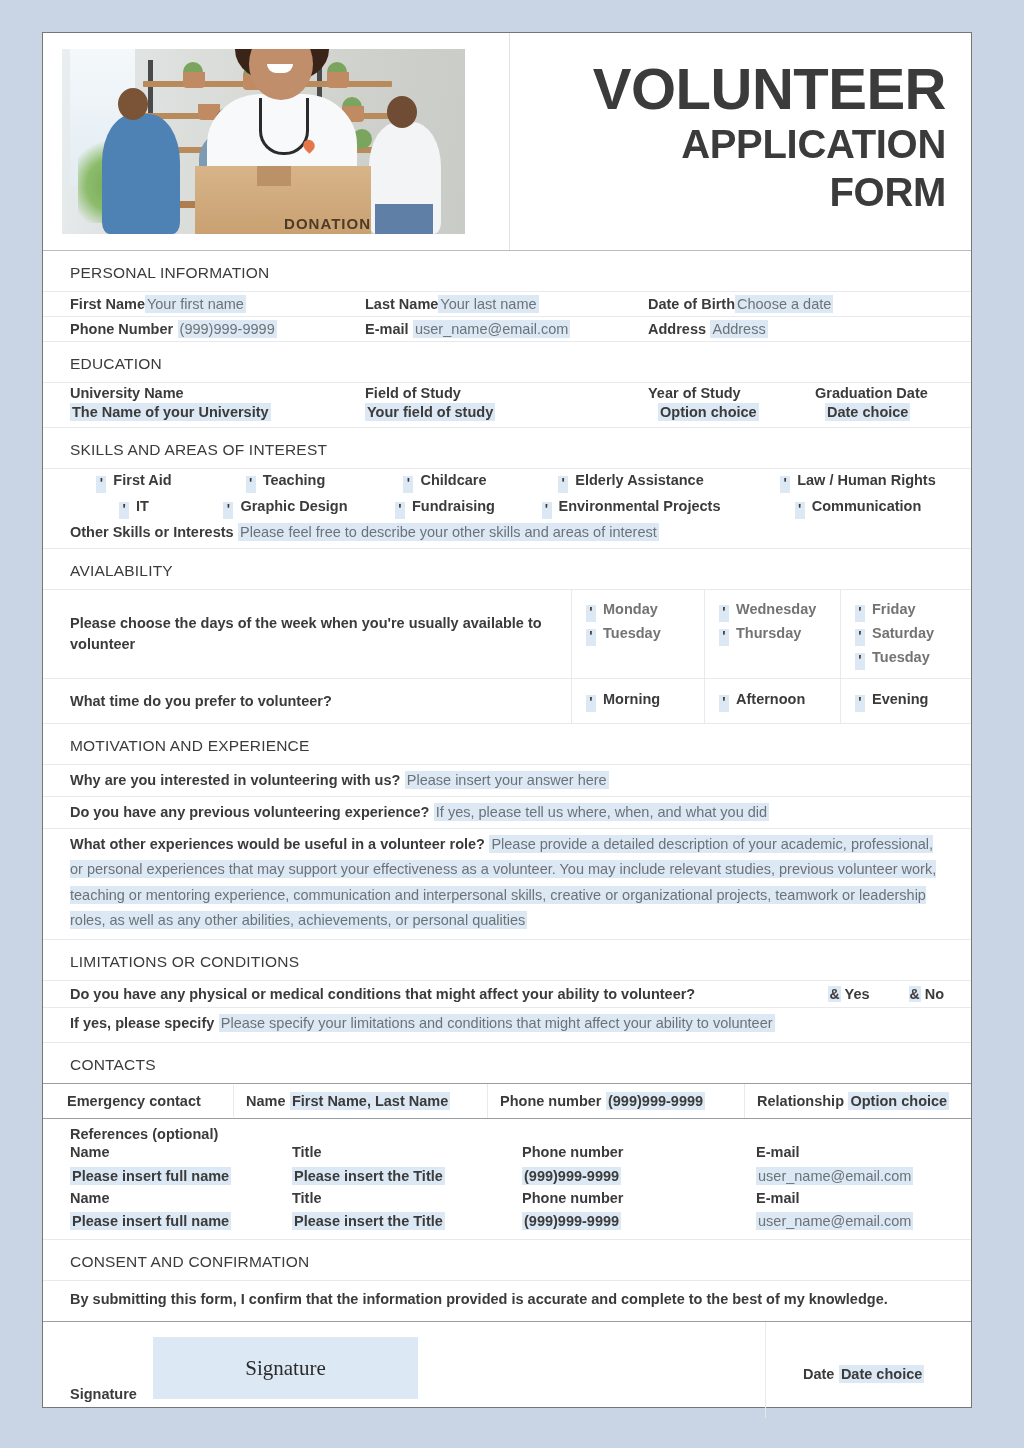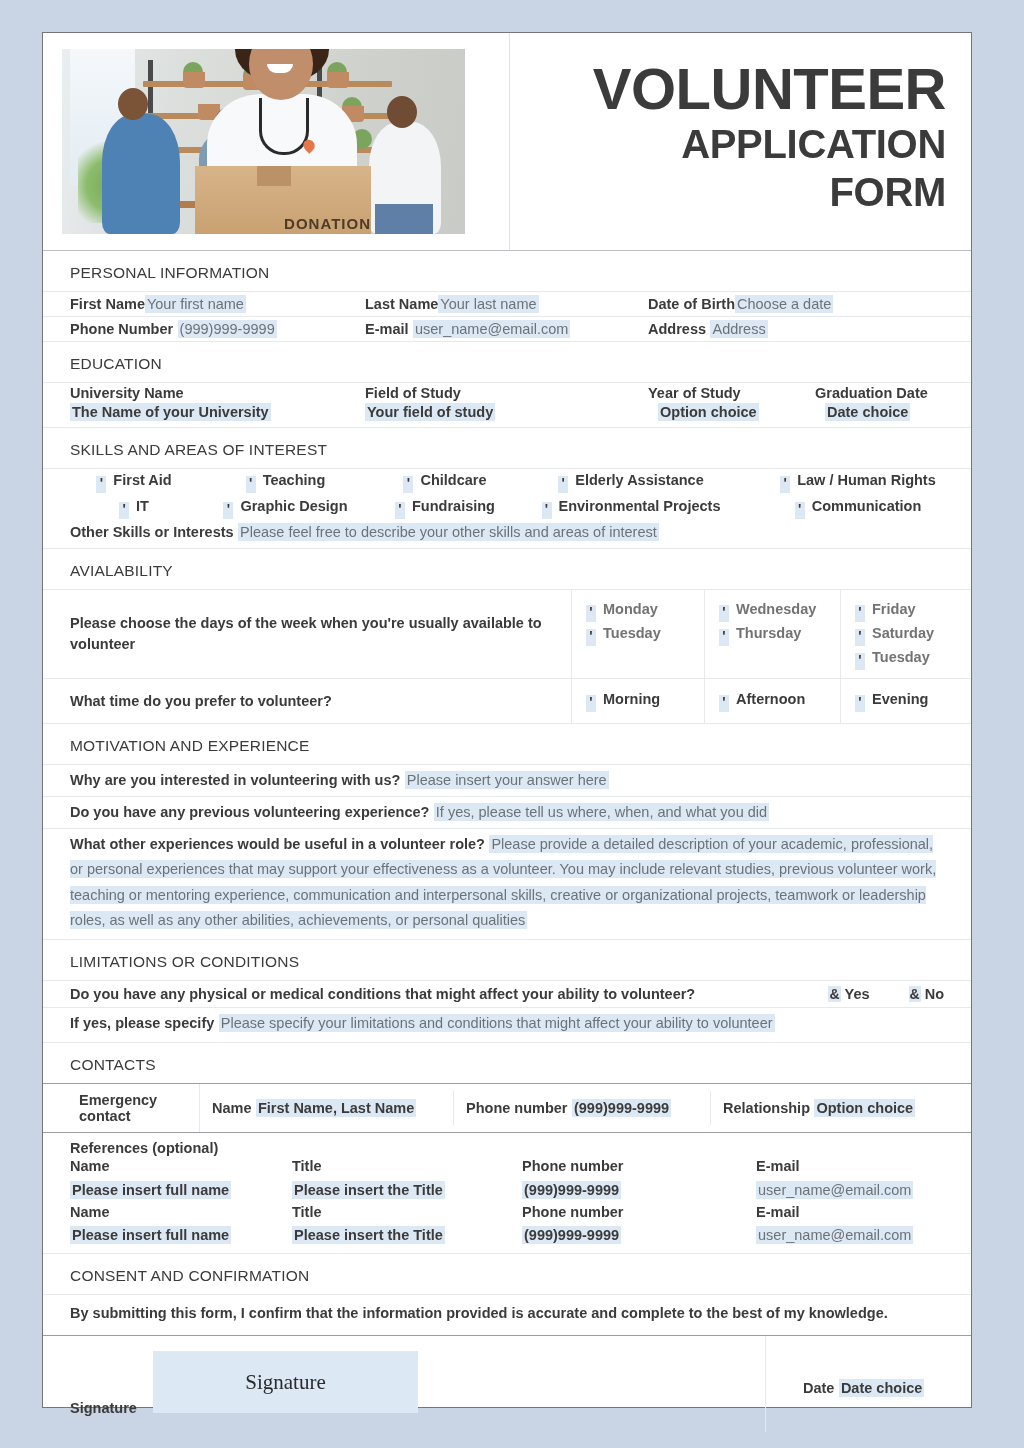--- a/index.html
+++ b/index.html
@@ -282,21 +282,21 @@
   .emerg {
     display: flex;
     align-items: center;
     border-top: 1px solid #9a9da1;
     border-bottom: 1px solid #9a9da1;
   }
   .emerg-cell {
     padding: 8px 8px 8px 0;
     box-sizing: border-box;
   }
-  .ec1 { width: 157px; padding-left: 36px; border-right: 1px solid #e7e9ec;}
+  .ec1 { width: 191px; padding-left: 24px; border-right: 1px solid #e7e9ec;}
   .ec2 { width: 254px; padding-left: 12px; border-right: 1px solid #e7e9ec;}
   .ec3 { width: 257px; padding-left: 12px; border-right: 1px solid #e7e9ec;}
   .ec4 { flex: 1; padding-left: 12px; }
   .ref-title { padding: 7px 0 0 27px; font-size:14.5px; font-weight:700; color:#3b3b3b; }
   .ref-row { display: flex; padding: 0 0 0 27px; }
   .rc1 { width: 222px; }
   .rc2 { width: 230px; }
   .rc3 { width: 234px; }
   .rc4 { flex: 1; }
   .ref-line { line-height: 1.5; }

